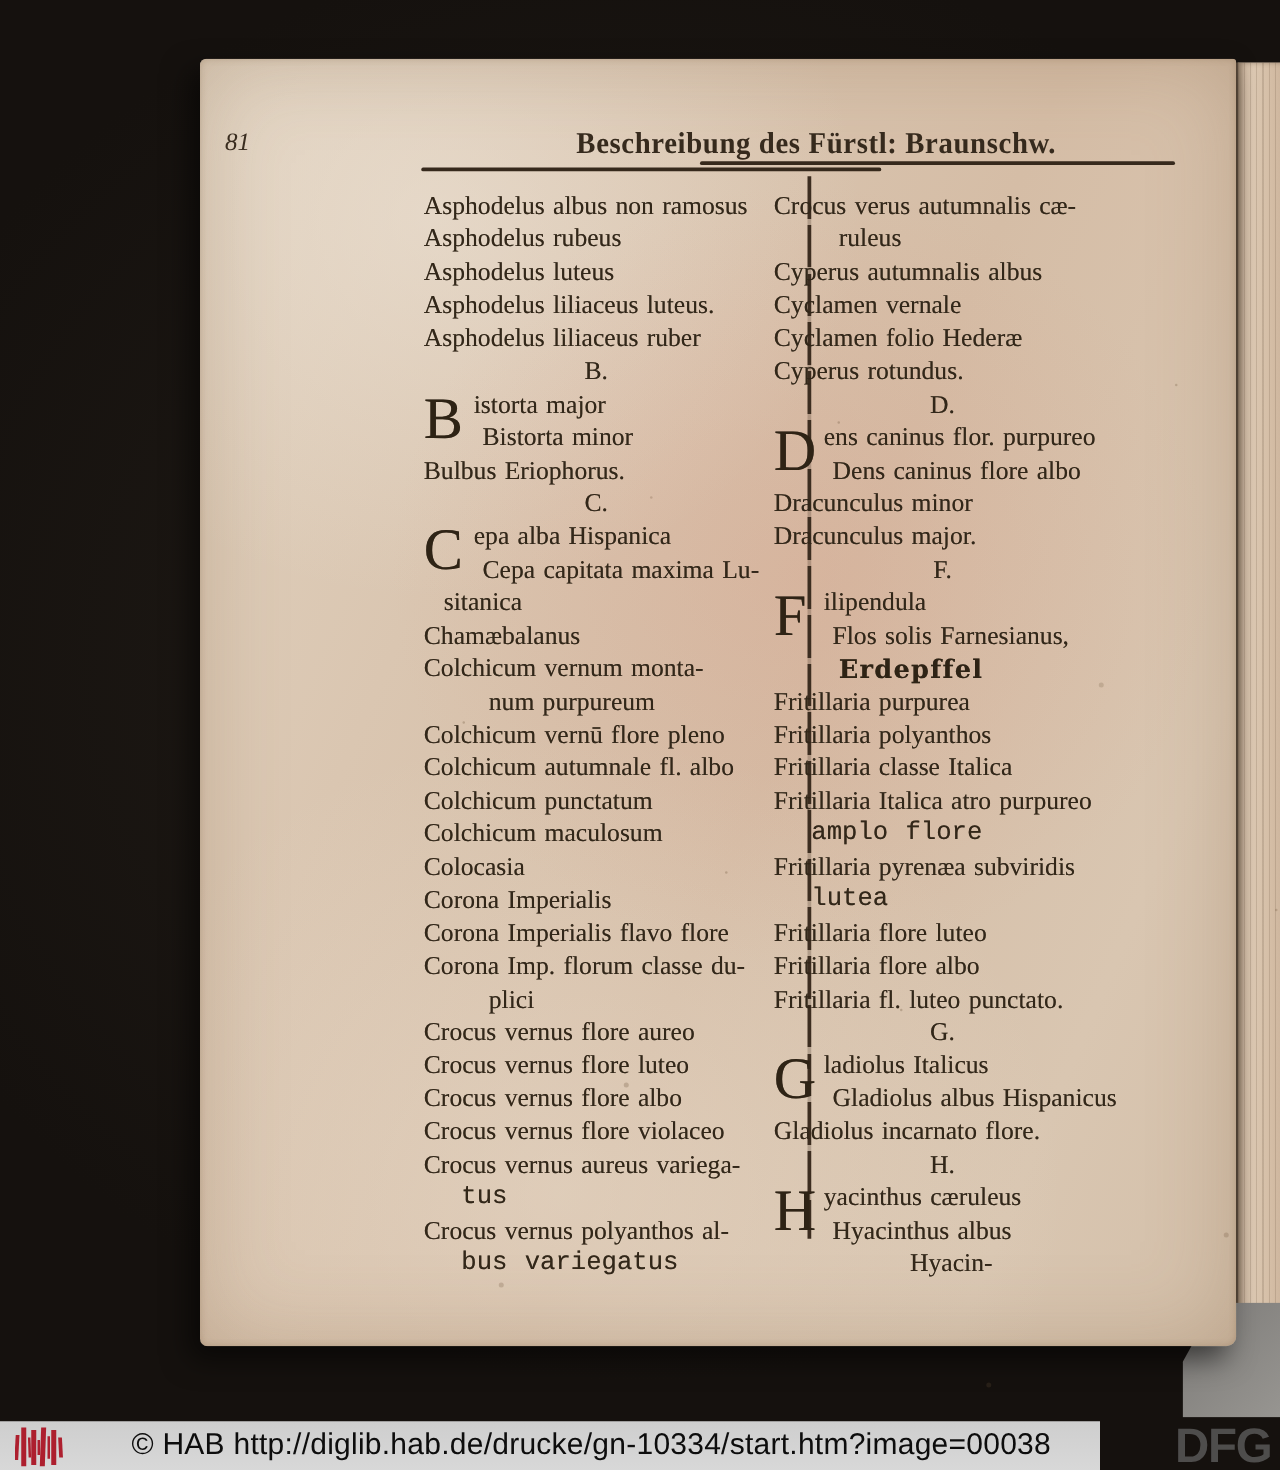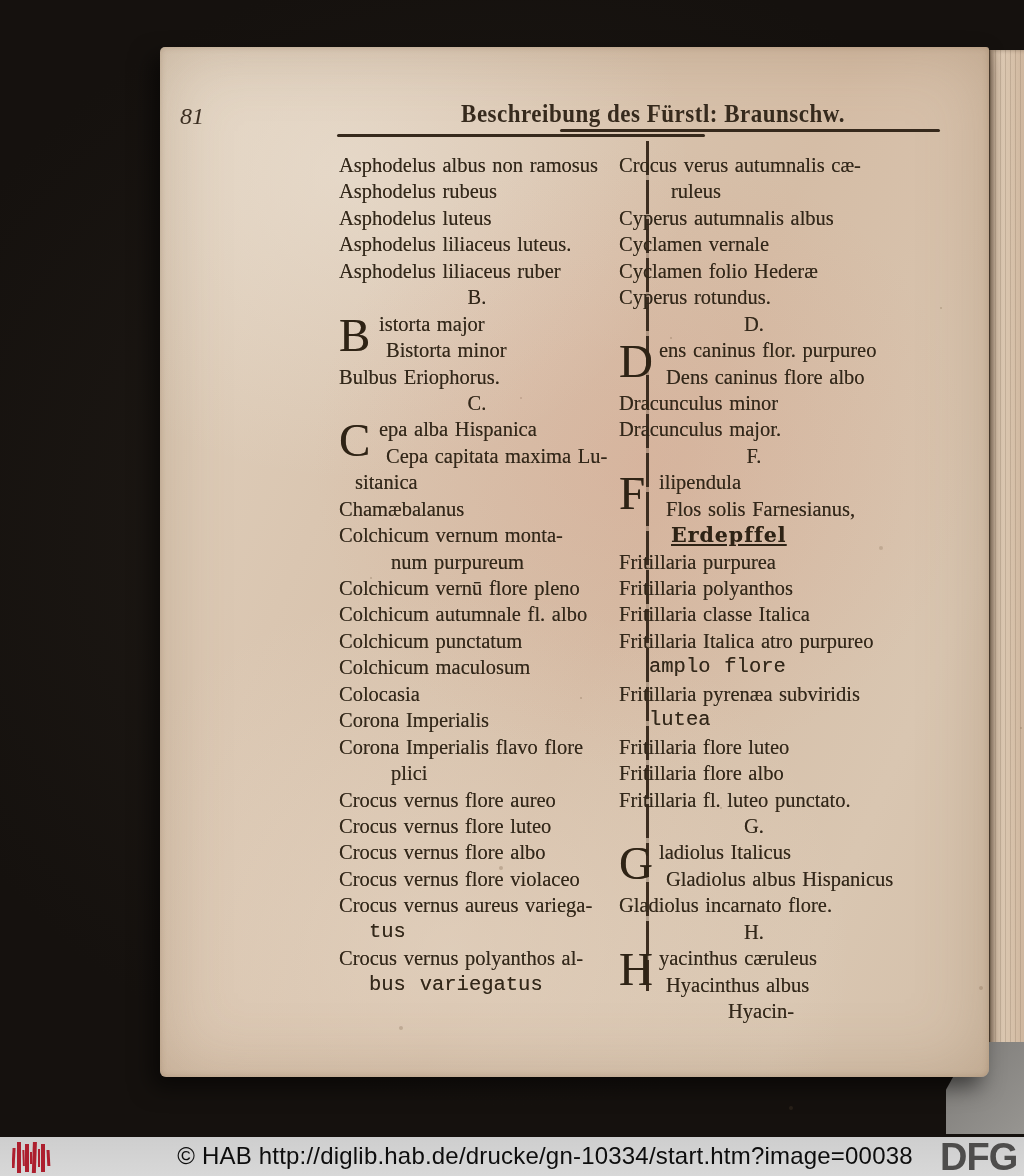--- a/index.html
+++ b/index.html
@@ -30,21 +30,21 @@
   .next-page{position:absolute;left:988px;top:50px;width:36px;height:1040px;
     background:
       repeating-linear-gradient(to right, rgba(90,70,50,.18) 0 1px, rgba(0,0,0,0) 1px 5px),
       linear-gradient(to right,#c2ab94 0%, #dcc8b2 35%, #d4bda5 75%, #cdb59d 100%);
     border-left:2px solid #4c3d2f;box-shadow:inset 3px 0 4px rgba(60,45,30,.4);}
   .scanner-bed{position:absolute;left:946px;top:1042px;width:78px;height:92px;
     background:linear-gradient(135deg,#7c7a77,#979591);
     clip-path:polygon(34% 0,100% 0,100% 100%,0 100%,0 52%);}
 
   
-  .pagenum{position:absolute;left:180px;top:103px;font-size:24px;color:#3a2d20;
+  .pagenum{position:absolute;left:180px;top:103px;font-size:20px;color:#3a2d20;
     font-style:italic;}
   .running-head{position:absolute;left:418px;top:102px;width:470px;text-align:center;
     font-size:23px;font-weight:bold;color:#362a1d;letter-spacing:.5px;
     transform:scaleY(1.05);}
   .rule{position:absolute;height:3px;background:#36291c;border-radius:2px;}
   .rule-left{left:337px;top:134px;width:368px;}
   .rule-right{left:560px;top:129px;width:380px;}
   .divider{position:absolute;left:646px;top:141px;width:3px;height:850px;
     background:repeating-linear-gradient(to bottom,
       #3c2d20 0 34px, rgba(60,45,32,.25) 34px 39px);}
@@ -57,25 +57,25 @@
   .line{white-space:nowrap;height:26.45px;}
   .s-section{text-align:center;padding-right:30px;}
   .s-cont{padding-left:30px;font-family:Liberation Mono, monospace;}
   .s-cont-lg{padding-left:52px;}
   .s-cont-sm{padding-left:16px;}
   .s-cap1{padding-left:40px;position:relative;}
   .s-cap2{padding-left:47px;}
   .dropcap{position:absolute;left:0;top:2px;font-size:47px;line-height:44px;
     font-weight:500;color:#2e2315;}
   .s-fraktur{padding-left:52px;font-weight:bold;letter-spacing:1px;
-    font-family:"DejaVu Serif",serif;color:#2e2315;text-decoration:underline;}
+    font-family:"DejaVu Serif",serif;color:#2e2315;}
   .s-catchword{text-align:center;padding-right:16px;}
 
   
-  .footer{position:absolute;left:0;top:1137px;width:1024px;height:39px;
+  .footer{position:absolute;left:0;top:1137px;width:880px;height:39px;
     background:linear-gradient(#cecece,#d8d8d8);}
   .hab-logo{position:absolute;left:12px;top:3px;}
   .copyright{position:absolute;left:60px;right:-6px;top:5px;text-align:center;
     font-family:"Liberation Sans","DejaVu Sans",sans-serif;font-size:24px;
     color:#0d0d0d;letter-spacing:.2px;}
   .dfg{position:absolute;left:940px;top:-1px;
     font-family:"Liberation Sans","DejaVu Sans",sans-serif;font-size:38px;
     font-weight:800;color:#4e4d4c;letter-spacing:-1px;transform:scaleY(1.02);}
 </style>
 </head>
@@ -113,20 +113,21 @@
       <div class="line s-normal"><span>Chamæbalanus</span></div>
       <div class="line s-normal"><span>Colchicum vernum monta-</span></div>
       <div class="line s-cont-lg"><span>num purpureum</span></div>
       <div class="line s-normal"><span>Colchicum vernū flore pleno</span></div>
       <div class="line s-normal"><span>Colchicum autumnale fl. albo</span></div>
       <div class="line s-normal"><span>Colchicum punctatum</span></div>
       <div class="line s-normal"><span>Colchicum maculosum</span></div>
       <div class="line s-normal"><span>Colocasia</span></div>
       <div class="line s-normal"><span>Corona Imperialis</span></div>
       <div class="line s-normal"><span>Corona Imperialis flavo flore</span></div>
+      <div class="line s-normal"><span>Corona Imp. florum classe du-</span></div>
       <div class="line s-cont-lg"><span>plici</span></div>
       <div class="line s-normal"><span>Crocus vernus flore aureo</span></div>
       <div class="line s-normal"><span>Crocus vernus flore luteo</span></div>
       <div class="line s-normal"><span>Crocus vernus flore albo</span></div>
       <div class="line s-normal"><span>Crocus vernus flore violaceo</span></div>
       <div class="line s-normal"><span>Crocus vernus aureus variega-</span></div>
       <div class="line s-cont"><span>tus</span></div>
       <div class="line s-normal"><span>Crocus vernus polyanthos al-</span></div>
       <div class="line s-cont"><span>bus variegatus</span></div>
     </div>

